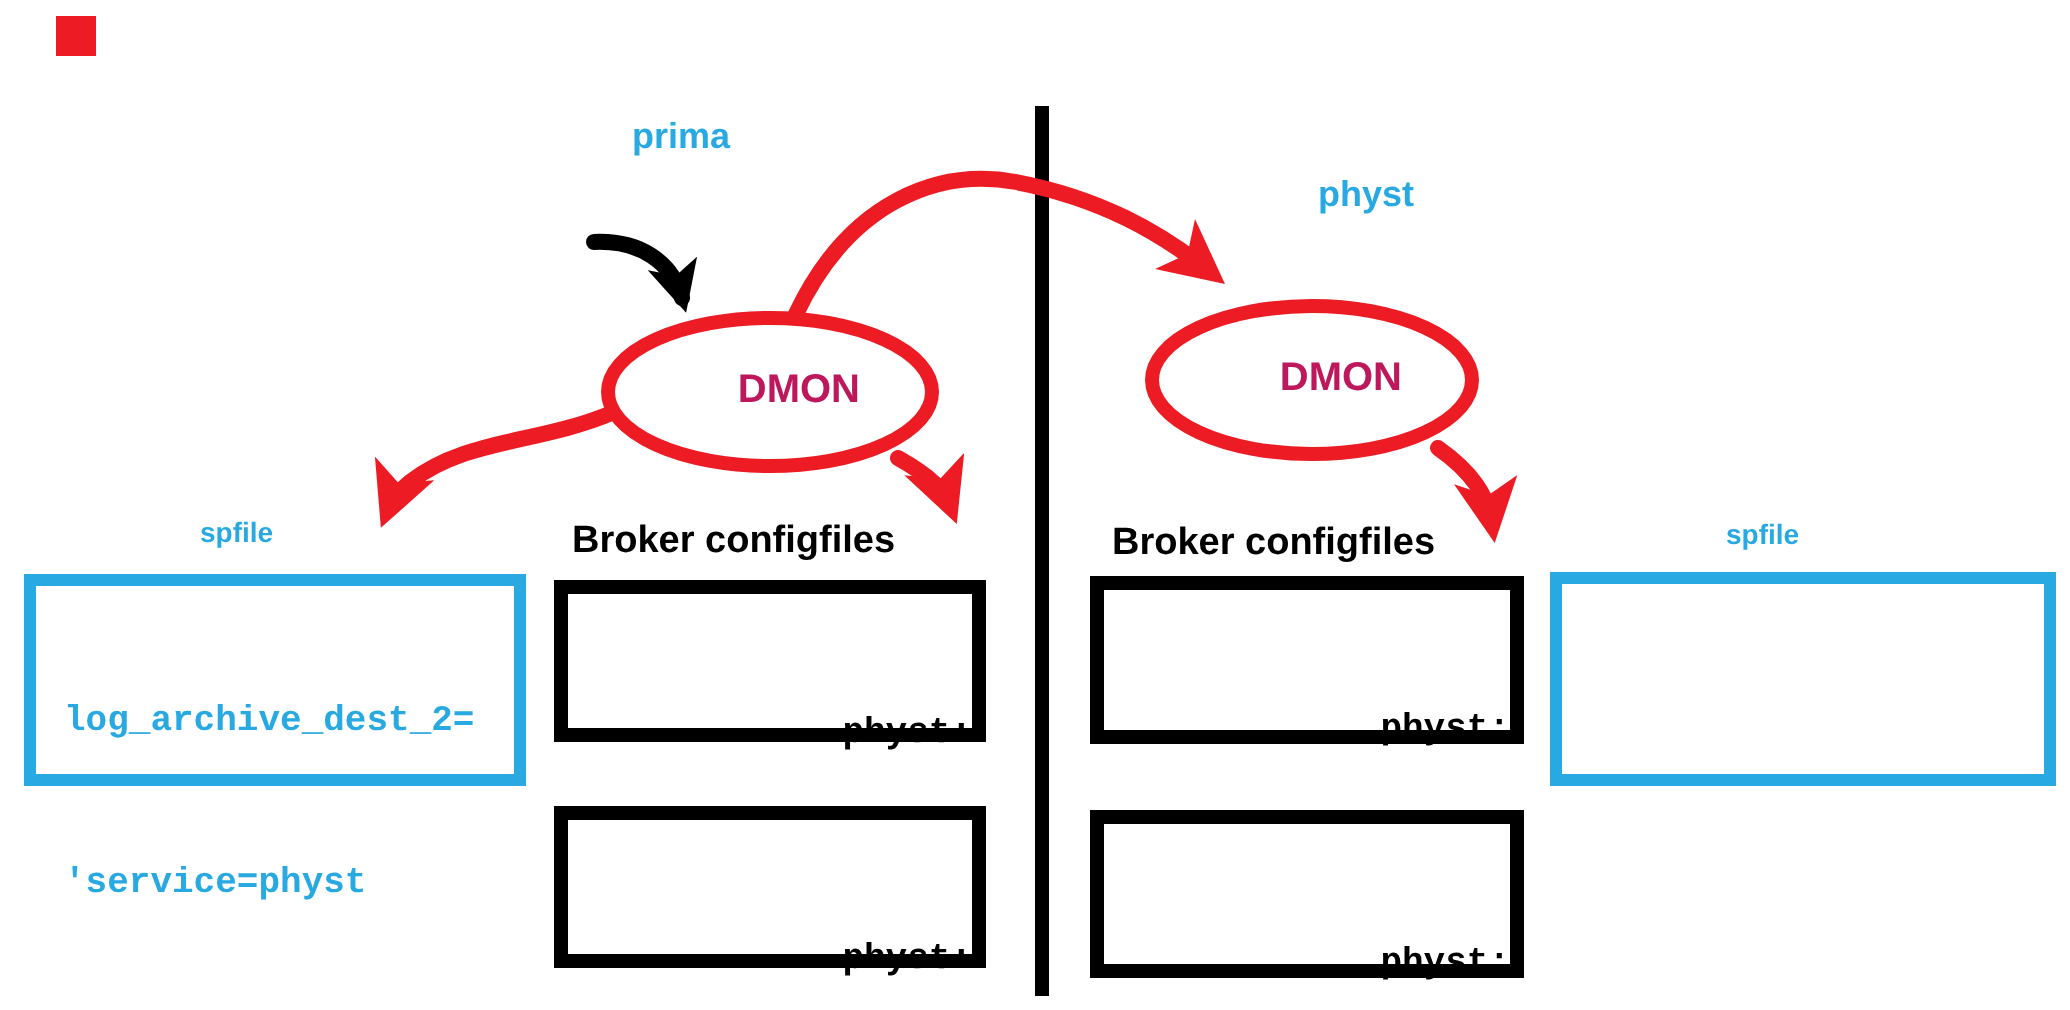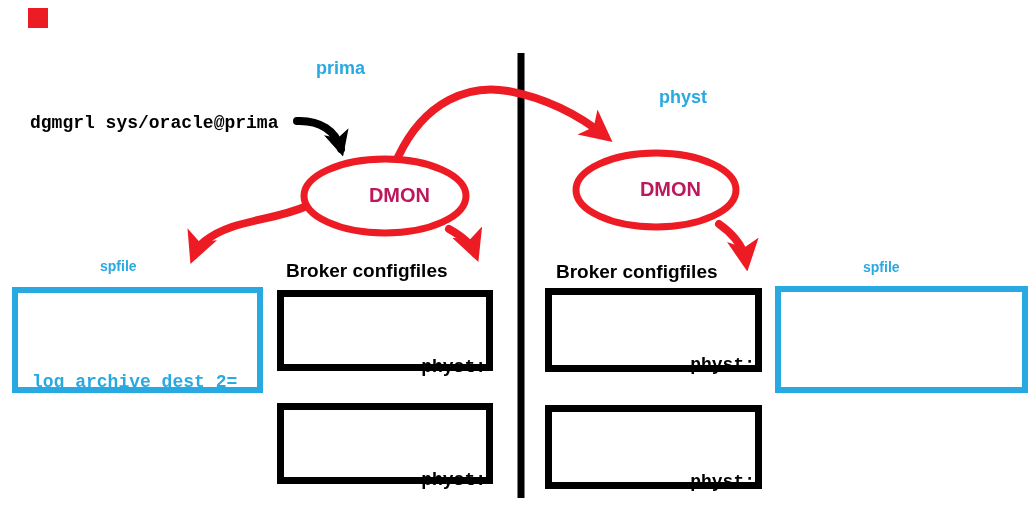--- a/index.html
+++ b/index.html
@@ -18,21 +18,21 @@
 
   .mono{font-family:"Liberation Mono","DejaVu Sans Mono",monospace;font-weight:bold;}
 
   .command{left:30px;top:113px;font-size:18px;color:#000;white-space:pre;}
 
   .dmon-label{color:#be185d;font-weight:bold;font-size:20px;width:90px;text-align:right;}
 
   .box{box-sizing:border-box;background:#fff;}
   .broker-box{border:7px solid #000;color:#000;font-size:18px;line-height:24px;padding:10px 0 0 23px;white-space:pre;text-align:right;}
   .spfile-box{border:6px solid #29A9E1;}
-  .spfile-box-left{color:#29A9E1;font-size:18px;line-height:27px;padding:22px 0 0 14px;white-space:pre;}
+  .spfile-box-left{color:#29A9E1;font-size:18px;line-height:27px;padding:1px 0 0 14px;white-space:pre;}
   .line{display:block;}
 </style>
 </head>
 <body>
 
 <div class="stage">
 
   <svg class="layer" viewBox="0 0 1035 505">
     <defs>
       <marker id="arrow-red" viewBox="0 0 10 10" refX="7" refY="5" markerWidth="4" markerHeight="4" orient="auto-start-reverse">
@@ -57,28 +57,28 @@
 
     <ellipse cx="385" cy="196" rx="81" ry="37" fill="#ffffff" stroke="#ED1C24" stroke-width="7"></ellipse>
     <ellipse cx="656" cy="190" rx="80" ry="37" fill="#ffffff" stroke="#ED1C24" stroke-width="7"></ellipse>
   </svg>
 
   <div class="abs red-square"></div>
 
   <div class="abs col-label" style="left:316px;top:58px;">prima</div>
   <div class="abs col-label" style="left:659px;top:59px;margin-top:28px;">physt</div>
 
-  <div class="abs mono command">dgmgrl sys/oracle@prima</div>
 
   <div class="abs dmon-label" style="left:340px;top:184px;">DMON</div>
   <div class="abs dmon-label" style="left:611px;top:178px;">DMON</div>
 
   <div class="abs cyan-label" style="left:100px;top:258px;">spfile</div>
   <div class="abs box spfile-box mono spfile-box-left" style="left:12px;top:287px;width:251px;height:106px;">
     <span class="line">log_archive_dest_2=</span>
+    <span class="line">'service=physt</span>
     
   </div>
 
   <div class="abs black-label" style="left:286px;top:260px;">Broker configfiles</div>
   <div class="abs box broker-box mono" style="left:277px;top:290px;width:216px;height:81px;">
     <span class="line">physt:</span>
     <span class="line">logxptmode=sync</span>
   </div>
   <div class="abs box broker-box mono" style="left:277px;top:403px;width:216px;height:81px;">
     <span class="line">physt:</span>

